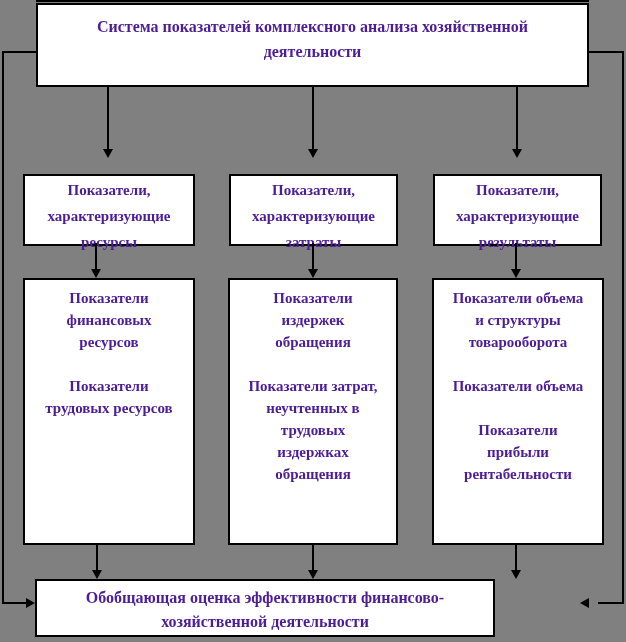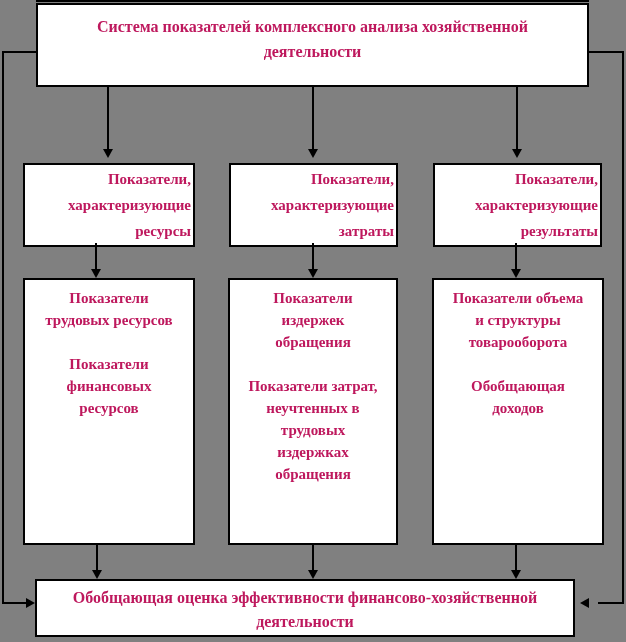--- a/index.html
+++ b/index.html
@@ -2,53 +2,53 @@
 <html style="--background: #808080; --box-fill: #ffffff; --line: #000000;"><head>
 <meta charset="utf-8">
 <style>
   html,body{margin:0;padding:0;}
   #stage{
     position:relative;
     width:626px;height:642px;
     background:var(--background,#808080);
     font-family:"Liberation Serif","DejaVu Serif",serif;
     font-weight:bold;
-    color:#be185d;
+    color:#4c1d95;
     overflow:hidden;
   }
   .box{
     position:absolute;
     box-sizing:border-box;
     background:var(--box-fill,#fff);
     border:2px solid var(--line,#000);
     text-align:center;
   }
   .vline,.hline{position:absolute;background:var(--line,#000);}
   .vline{width:2px;}
   .hline{height:2px;}
   .arr{position:absolute;width:0;height:0;}
   .arr-down{border-left:5px solid transparent;border-right:5px solid transparent;border-top:9px solid var(--line,#000);}
   .arr-right{border-top:5px solid transparent;border-bottom:5px solid transparent;border-left:9px solid var(--line,#000);}
   .arr-left{border-top:5px solid transparent;border-bottom:5px solid transparent;border-right:9px solid var(--line,#000);}
 
   .title-box{left:36px;top:3px;width:553px;height:84px;font-size:16px;line-height:25px;padding-top:9px;}
   .title-box .inner{max-width:450px;margin:0 auto;}
 
-  .cat{top:163px;height:84px;font-size:15px;line-height:26px;padding:1px 2px 0 2px;text-align:right;}
+  .cat{top:174px;height:72px;font-size:15px;line-height:26px;padding:1px 2px 0 2px;}
   .cat1{left:23px;width:172px;}
   .cat2{left:229px;width:169px;}
   .cat3{left:433px;width:169px;}
 
   .det{top:278px;height:267px;font-size:15px;line-height:22px;padding-top:7px;}
   .det p{margin:0 0 22px 0;padding:0 18px;}
   .det1{left:23px;width:172px;}
   .det2{left:228px;width:170px;font-family:Liberation Serif, serif;}
   .det3{left:432px;width:172px;}
 
-  .summary-box{left:35px;top:579px;width:540px;height:58px;font-size:16px;line-height:24px;padding-top:5px;}
+  .summary-box{left:35px;top:579px;width:460px;height:58px;font-size:16px;line-height:24px;padding-top:5px;}
   .summary-box .inner{max-width:540px;margin:0 auto;}
 </style>
 </head>
 <body>
 
 <div id="stage">
 
   <div class="hline" style="left:36px;top:0;width:553px;"></div>
 
   <div class="box title-box">
@@ -59,30 +59,31 @@
     <span>Показатели, характеризующие ресурсы</span>
   </div>
   <div class="box cat cat3">
     <span>Показатели, характеризующие результаты</span>
   </div>
   <div class="box cat cat2">
     <span>Показатели, характеризующие затраты</span>
   </div>
 
   <div class="box det det1">
+    <p>Показатели финансовых ресурсов</p>
     <p>Показатели трудовых ресурсов</p>
-    <p>Показатели финансовых ресурсов</p>
   </div>
   <div class="box det det2">
     <p>Показатели издержек обращения</p>
     <p>Показатели затрат, неучтенных в трудовых издержках обращения</p>
   </div>
   <div class="box det det3">
     <p>Показатели объема и структуры товарооборота</p>
-    <p>Обобщающая доходов</p>
+    <p>Показатели объема</p>
+    <p>Показатели прибыли рентабельности</p>
   </div>
 
   <div class="box summary-box">
     <div class="inner">Обобщающая оценка эффективности финансово-хозяйственной деятельности</div>
   </div>
 
   <div class="vline" style="left:107px;top:87px;height:62px;"></div>
   <div class="arr arr-down" style="left:103px;top:149px;"></div>
   <div class="vline" style="left:312px;top:87px;height:62px;"></div>
   <div class="arr arr-down" style="left:308px;top:149px;"></div>

